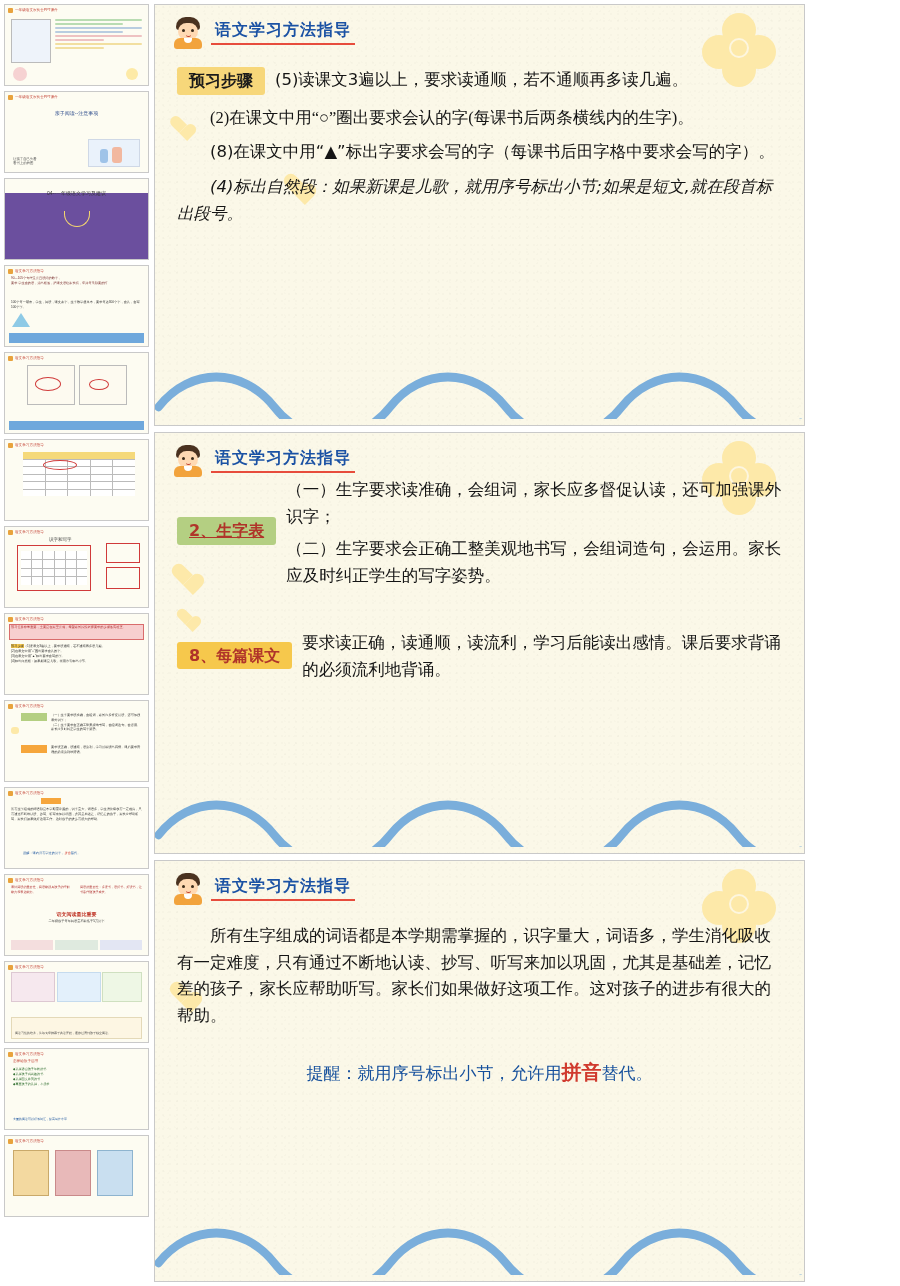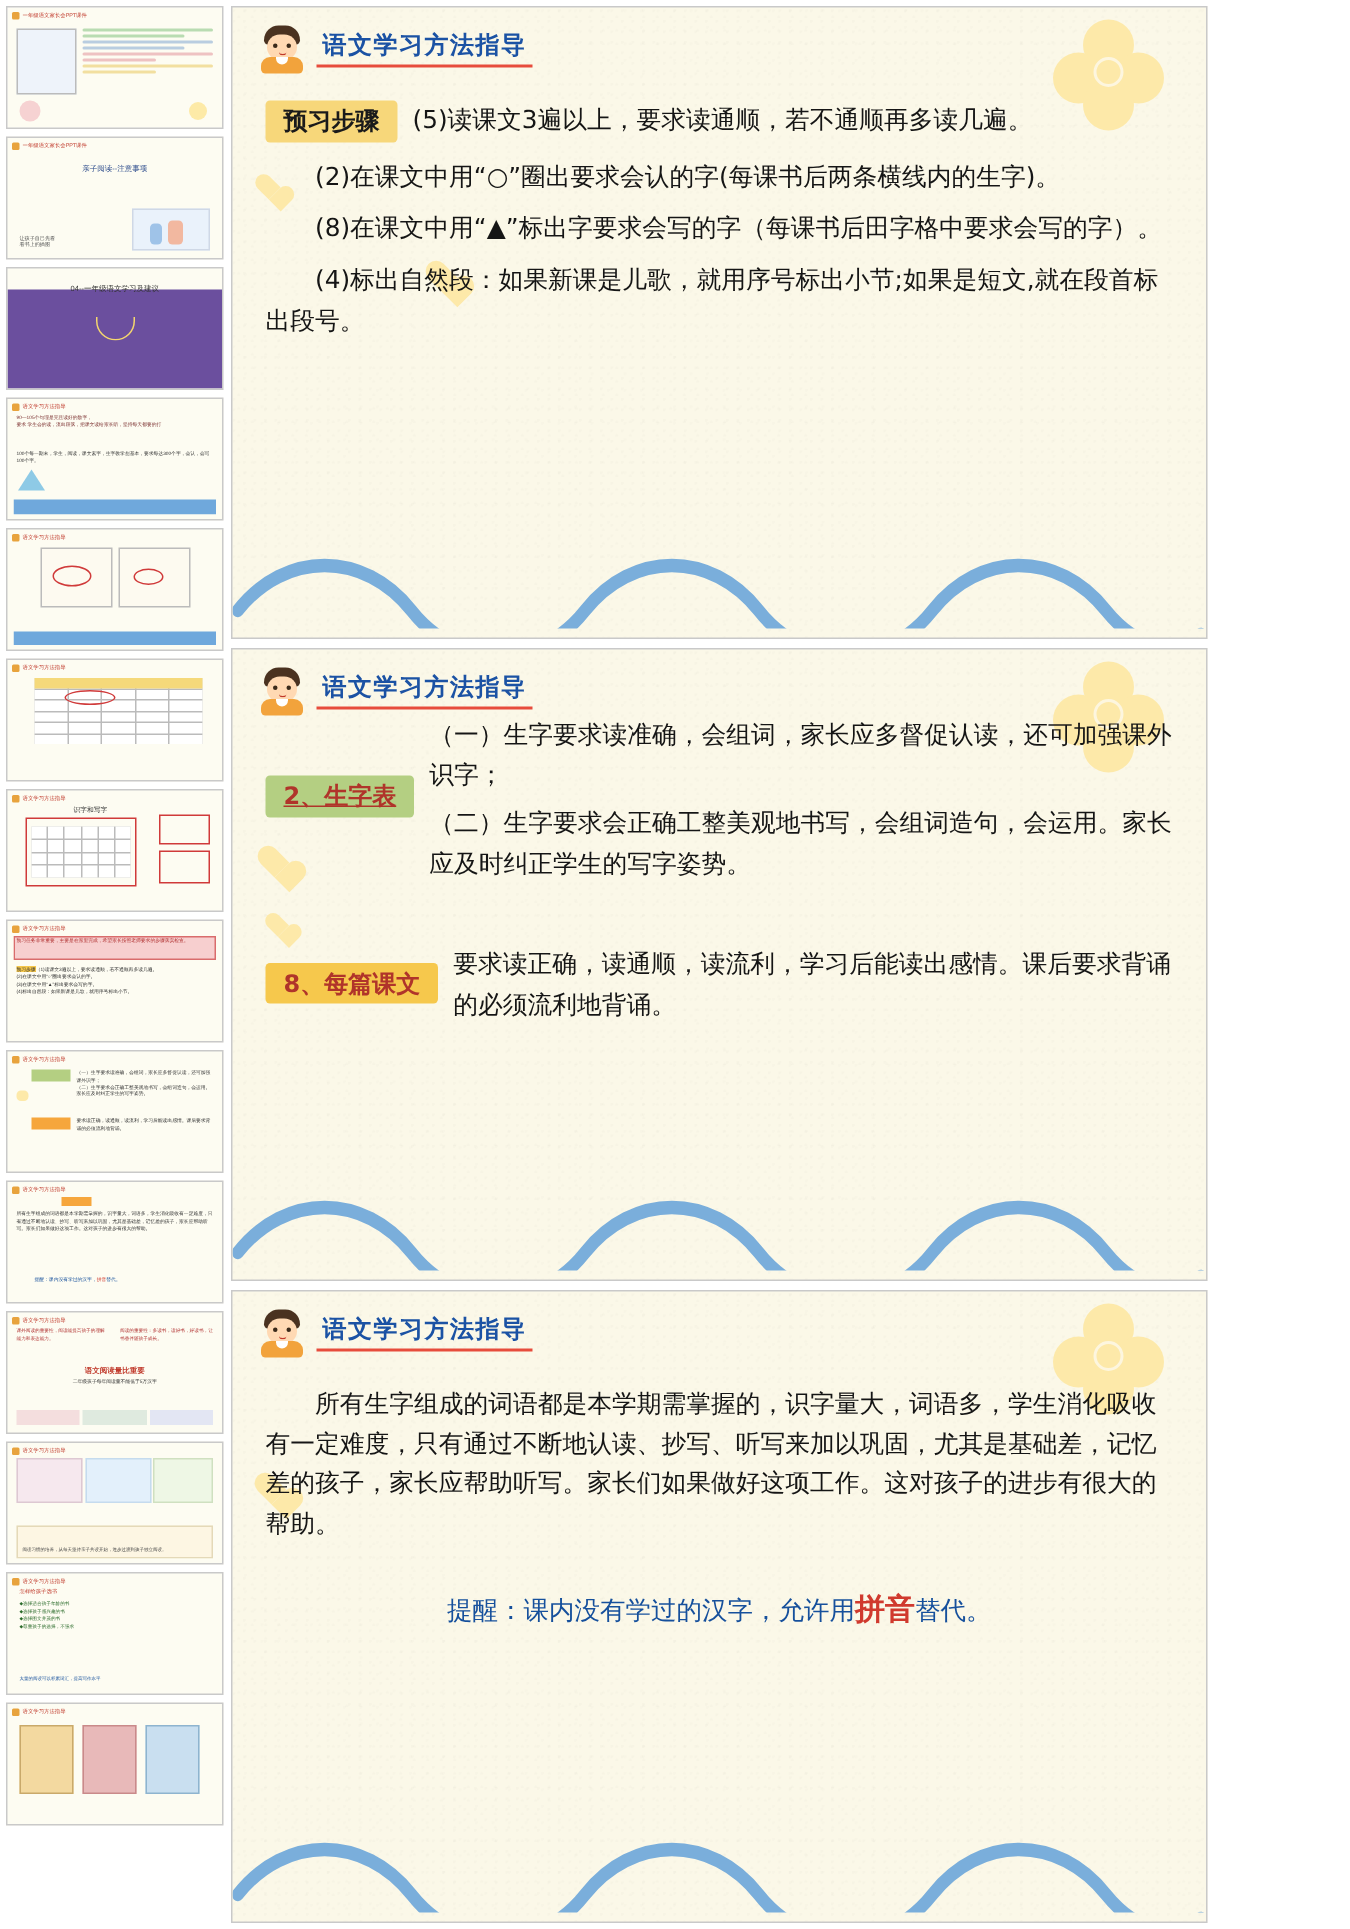--- a/index.html
+++ b/index.html
@@ -545,23 +545,23 @@
             <div class="collar"></div>
         </div>
         <div class="s-title">语文学习方法指导</div>
       </div>
 
       <div class="s-body">
         <div class="row" style="margin-top:12px;">
           <span class="tag yellow">预习步骤</span>
           <span class="txt-dark">(5)读课文3遍以上，要求读通顺，若不通顺再多读几遍。</span>
         </div>
-        <div class="p indent txt-dark" style="margin-top:10px;">(2)在课文中用“○”圈出要求会认的字(每课书后两条横线内的生字)。</div>
+        <div class="p indent txt-dark" style="margin-top:10px;font-family:Liberation Serif, serif;">(2)在课文中用“○”圈出要求会认的字(每课书后两条横线内的生字)。</div>
         <div class="p indent txt-dark" style="margin-top:8px;">(8)在课文中用“▲”标出字要求会写的字（每课书后田字格中要求会写的字）。</div>
-        <div class="p indent txt-dark" style="margin-top:8px;">(4)标出自然段：如果新课是儿歌，就用序号标出小节;如果是短文,就在段首标出段号。</div>
+        <div class="p indent txt-dark" style="margin-top:8px;font-style:italic;">(4)标出自然段：如果新课是儿歌，就用序号标出小节;如果是短文,就在段首标出段号。</div>
       </div>
 
       <div class="wave">
         <svg viewBox="0 0 740 52" preserveAspectRatio="none">
           <path d="M4,40 C40,0 100,0 136,40 C172,80 232,80 268,40 C304,0 364,0 400,40 C436,80 496,80 532,40 C568,0 628,0 664,40 C688,66 716,70 736,56" fill="none" stroke="#7aaedb" stroke-width="9" stroke-linecap="round"></path>
         </svg>
       </div>
     </div>
 
     <div class="slide">
@@ -628,21 +628,21 @@
             <div class="mouth"></div>
           <div class="body"></div>
             <div class="collar"></div>
         </div>
         <div class="s-title">语文学习方法指导</div>
       </div>
 
       <div class="s-body" style="top:48px;">
         <div class="p indent txt-dark" style="margin-top:14px;">所有生字组成的词语都是本学期需掌握的，识字量大，词语多，学生消化吸收有一定难度，只有通过不断地认读、抄写、听写来加以巩固，尤其是基础差，记忆差的孩子，家长应帮助听写。家长们如果做好这项工作。这对孩子的进步有很大的帮助。</div>
         <div class="tip" style="margin-top:26px;">
-          <span>提醒：课内没有学过的汉字，允许用</span><span class="py">拼音</span><span>替代。</span>
+          <span>提醒：就用序号标出小节，允许用</span><span class="py">拼音</span><span>替代。</span>
         </div>
       </div>
 
       <div class="wave">
         <svg viewBox="0 0 740 52" preserveAspectRatio="none">
           <path d="M4,40 C40,0 100,0 136,40 C172,80 232,80 268,40 C304,0 364,0 400,40 C436,80 496,80 532,40 C568,0 628,0 664,40 C688,66 716,70 736,56" fill="none" stroke="#7aaedb" stroke-width="9" stroke-linecap="round"></path>
         </svg>
       </div>
     </div>
 

